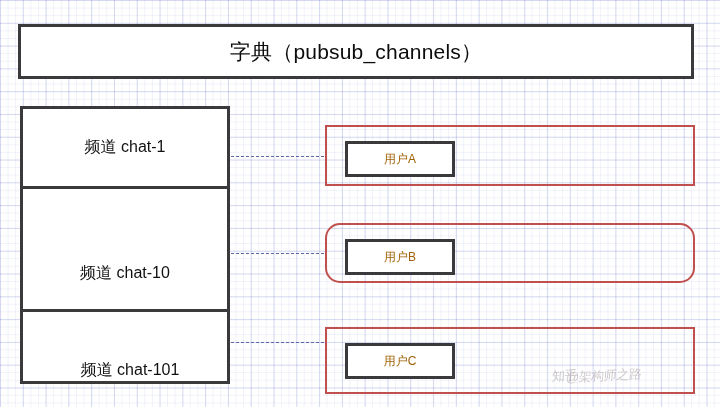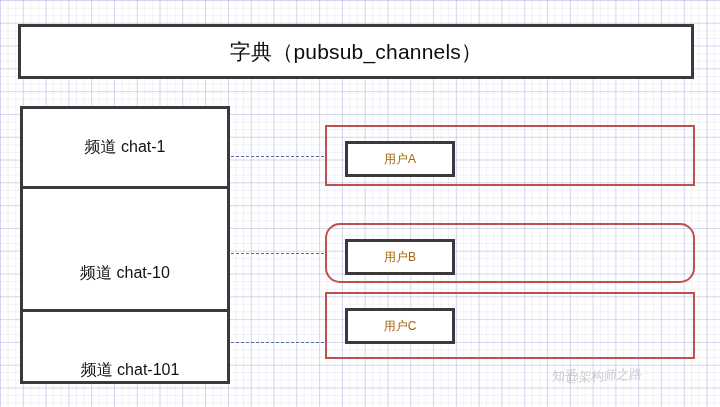--- a/index.html
+++ b/index.html
@@ -93,21 +93,21 @@
   .subscriber-group {
     position: absolute;
     box-sizing: border-box;
     border: 2px solid #c0504d;
     background: transparent;
     left: 325px;
     width: 370px;
   }
   #group-0 { top: 125px; height: 61px; }
   #group-1 { top: 223px; height: 60px; border-radius: 15px; }
-  #group-2 { top: 292px; height: 67px; }
+  #group-2 { top: 327px; height: 67px; }
 
   .subscriber-box {
     position: absolute;
     box-sizing: border-box;
     left: 18px;
     width: 110px;
     height: 36px;
     border: 3px solid #3a3a3c;
     background: #ffffff;
     display: flex;

